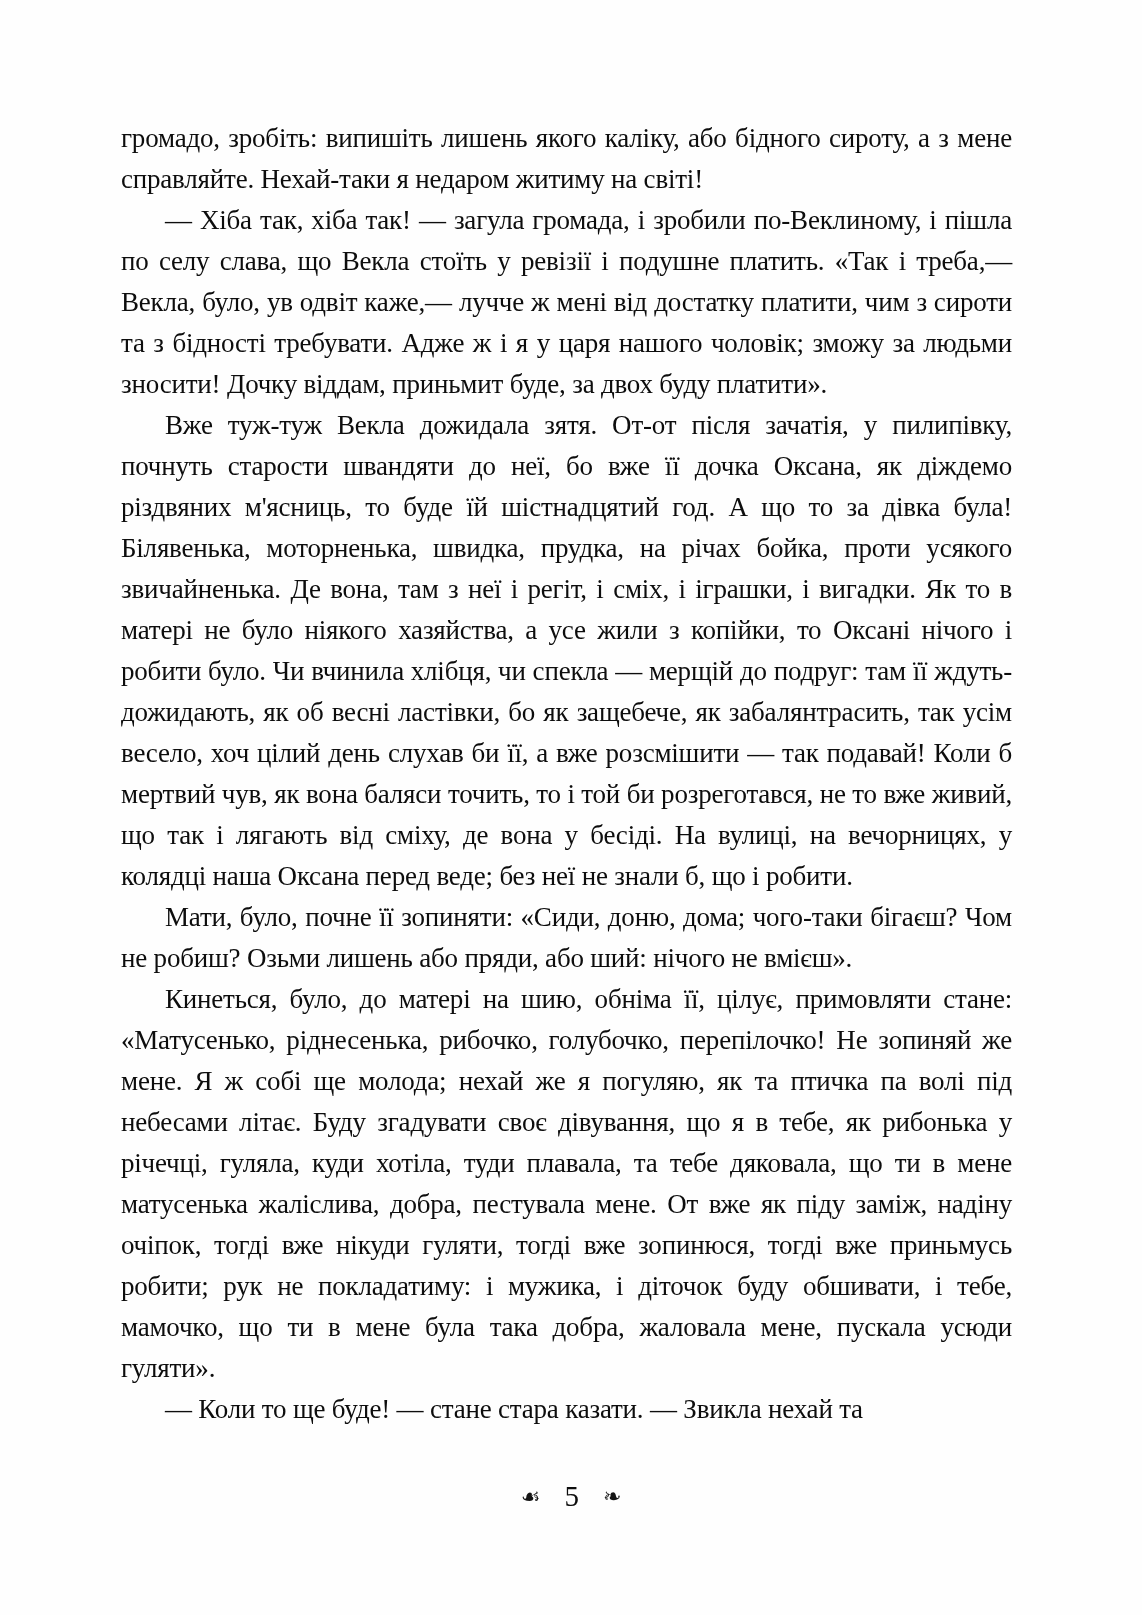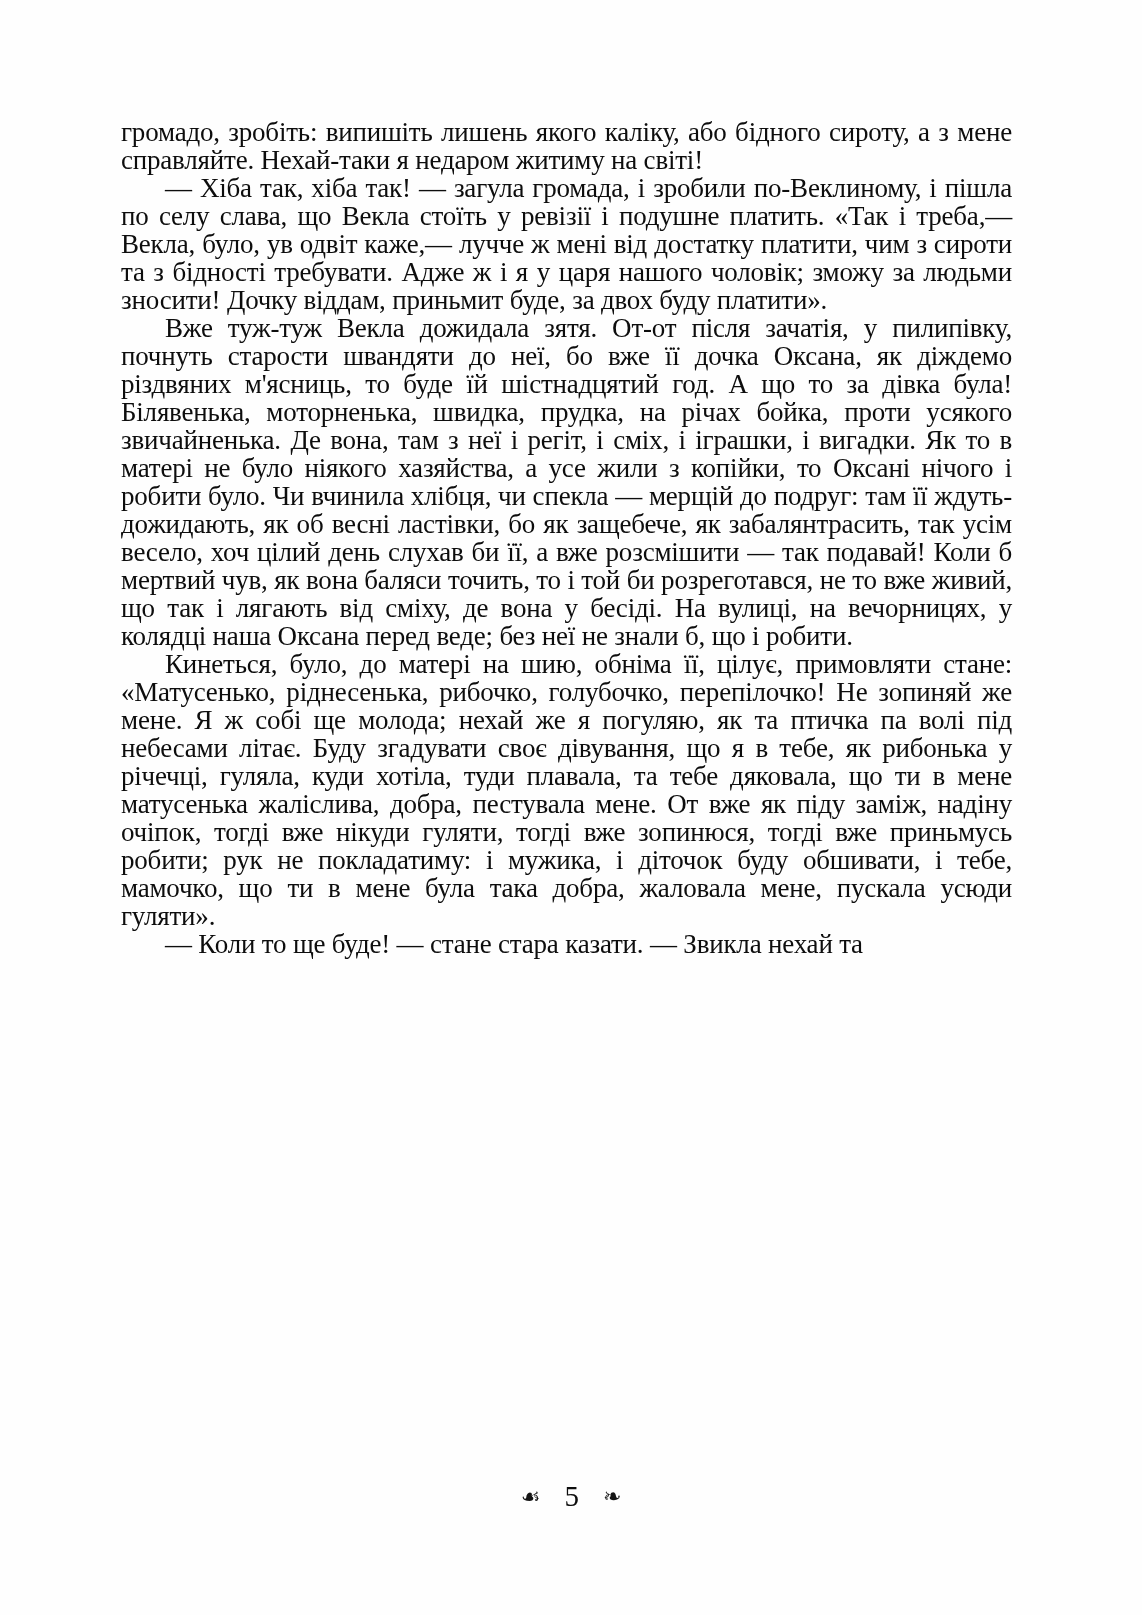--- a/index.html
+++ b/index.html
@@ -19,21 +19,21 @@
   .text-column {
     position: absolute;
     top: 118px;
     left: 121px;
     width: 891px;
   }
   p.para {
     margin: 0;
     padding: 0;
     font-size: 27px;
-    line-height: 28px;
+    line-height: 41px;
     letter-spacing: -0.2px;
     text-align: justify;
     text-justify: inter-word;
   }
   p.para.indent {
     text-indent: 44px;
   }
   .footer {
     position: absolute;
     top: 1478px;
@@ -60,20 +60,21 @@
 </style>
 </head>
 <body>
 
 <div class="page">
 
   <div class="text-column">
     <p class="para">громадо, зробіть: випишіть лишень якого каліку, або бідного сироту, а з мене справляйте. Нехай-таки я недаром житиму на світі!</p>
     <p class="para indent">— Хіба так, хіба так! — загула громада, і зробили по-Веклиному, і пішла по селу слава, що Векла стоїть у ревізії і подушне платить. «Так і треба,— Векла, було, ув одвіт каже,— лучче ж мені від достатку платити, чим з сироти та з бідності требувати. Адже ж і я у царя нашого чоловік; зможу за людьми зносити! Дочку віддам, приньмит буде, за двох буду платити».</p>
     <p class="para indent">Вже туж-туж Векла дожидала зятя. От-от після зачатія, у пилипівку, почнуть старости швандяти до неї, бо вже її дочка Оксана, як діждемо різдвяних м'ясниць, то буде їй шістнадцятий год. А що то за дівка була! Білявенька, моторненька, швидка, прудка, на річах бойка, проти усякого звичайненька. Де вона, там з неї і регіт, і сміх, і іграшки, і вигадки. Як то в матері не було ніякого хазяйства, а усе жили з копійки, то Оксані нічого і робити було. Чи вчинила хлібця, чи спекла — мерщій до подруг: там її ждуть-дожидають, як об весні ластівки, бо як защебече, як забалянтрасить, так усім весело, хоч цілий день слухав би її, а вже розсмішити — так подавай! Коли б мертвий чув, як вона баляси точить, то і той би розреготався, не то вже живий, що так і лягають від сміху, де вона у бесіді. На вулиці, на вечорницях, у колядці наша Оксана перед веде; без неї не знали б, що і робити.</p>
+    <p class="para indent">Мати, було, почне її зопиняти: «Сиди, доню, дома; чого-таки бігаєш? Чом не робиш? Озьми лишень або пряди, або ший: нічого не вмієш».</p>
     <p class="para indent">Кинеться, було, до матері на шию, обніма її, цілує, примовляти стане: «Матусенько, ріднесенька, рибочко, голубочко, перепілочко! Не зопиняй же мене. Я ж собі ще молода; нехай же я погуляю, як та птичка па волі під небесами літає. Буду згадувати своє дівування, що я в тебе, як рибонька у річечці, гуляла, куди хотіла, туди плавала, та тебе дяковала, що ти в мене матусенька жаліслива, добра, пестувала мене. От вже як піду заміж, надіну очіпок, тогді вже нікуди гуляти, тогді вже зопинюся, тогді вже приньмусь робити; рук не покладатиму: і мужика, і діточок буду обшивати, і тебе, мамочко, що ти в мене була така добра, жаловала мене, пускала усюди гуляти».</p>
     <p class="para indent">— Коли то ще буде! — стане стара казати. — Звикла нехай та</p>
   </div>
 
   <div class="footer">
     <span class="ornament">☙</span>
     <span class="page-number">5</span>
     <span class="ornament">❧</span>
   </div>
 

